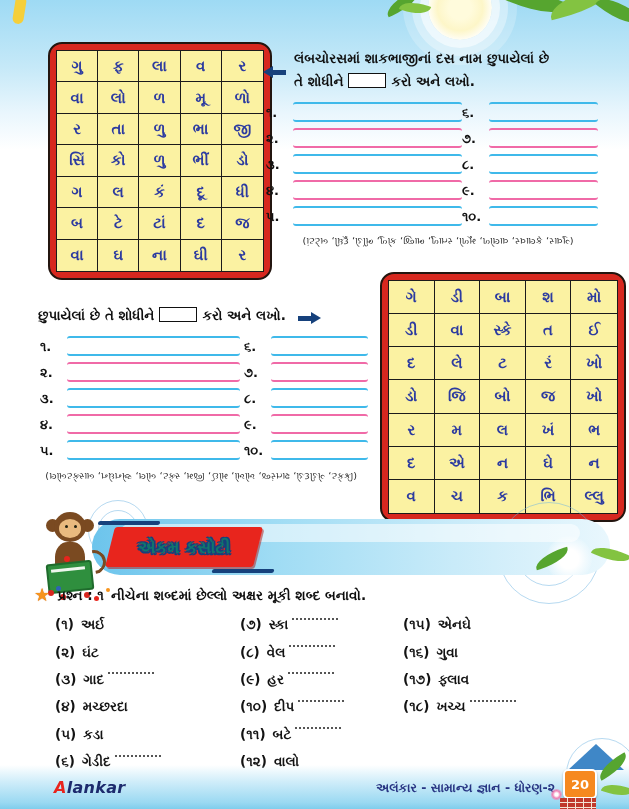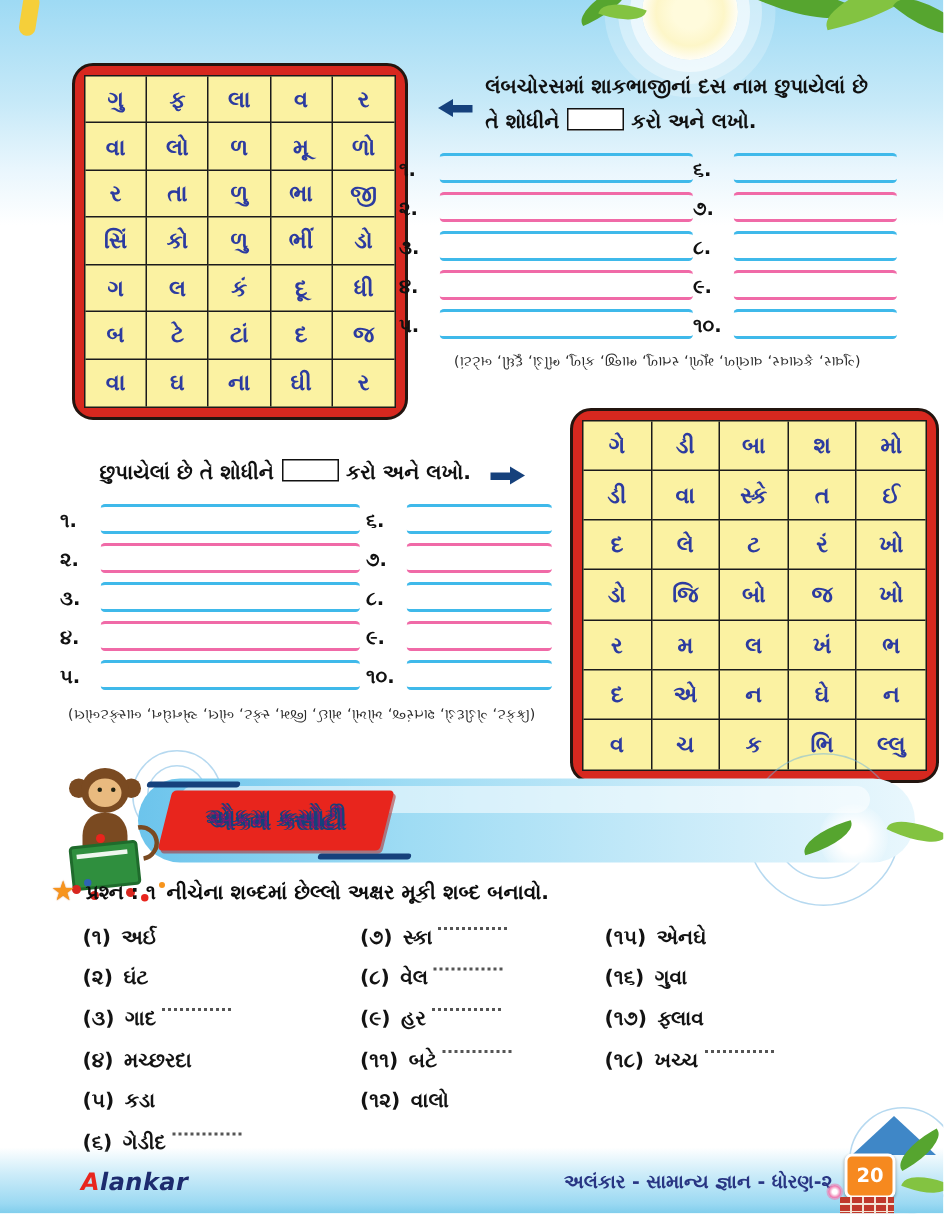--- a/index.html
+++ b/index.html
@@ -24,21 +24,21 @@
   .grid1{left:48px;top:42px;width:208px;height:222px;}
   .grid2{left:380px;top:272px;width:230px;height:234px;}
   .grid-inner{display:grid;width:100%;height:100%;grid-template-columns:repeat(5,1fr);
        grid-template-rows:repeat(7,1fr);background:#fbf2a2;border:1.5px solid #1b1b1b;box-sizing:border-box;}
   .cell{display:flex;align-items:center;justify-content:center;
        border-right:1.5px solid #1b1b1b;border-bottom:1.5px solid #1b1b1b;}
   .cell:nth-child(5n){border-right:none;}
   .cell:nth-child(n+31){border-bottom:none;}
   .cell-letter{color:#2c3ba0;font-weight:bold;font-size:15px;}
   
-  .instr{position:absolute;display:flex;gap:8px;color:#101010;font-weight:bold;font-size:13.5px;line-height:1.7;justify-content:center;}
+  .instr{position:absolute;display:flex;gap:8px;color:#101010;font-weight:bold;font-size:13.5px;line-height:1.7;}
   .instr1{left:263px;top:47px;width:345px;}
   .instr2{left:38px;top:281px;width:340px;}
   .arrow{display:inline-flex;align-items:center;vertical-align:middle;}
   .arrow .shaft{width:13px;height:5px;background:#16417c;display:inline-block;}
   .arrow .head-left{width:0;height:0;border-top:6px solid transparent;border-bottom:6px solid transparent;
        border-right:10px solid #16417c;display:inline-block;}
   .arrow .head-right{width:0;height:0;border-top:6px solid transparent;border-bottom:6px solid transparent;
        border-left:10px solid #16417c;display:inline-block;}
   .instr1 .arrow{margin-top:5px;}
   .blank-box{display:inline-block;width:36px;height:13px;border:1.8px solid #111;vertical-align:-2px;
@@ -62,21 +62,21 @@
   .hint2{left:34px;top:470px;width:334px;}
   
   .swoosh{position:absolute;left:92px;top:519px;width:518px;height:56px;border-radius:34px;
        background:linear-gradient(90deg,#6cc4ec 0%,#9fdcf4 35%,#c9ebf9 70%,#e9f7fd 100%);}
   .swoosh-hi{position:absolute;left:120px;top:524px;width:460px;height:18px;border-radius:20px;
        background:rgba(255,255,255,.55);}
   .banner-red{position:absolute;left:110px;top:527px;width:148px;height:40px;background:#e8251d;
        transform:skewX(-14deg);border-radius:3px;box-shadow:2px 2px 0 rgba(180,20,15,.5);}
   .banner-accent{position:absolute;background:#16417c;height:4px;border-radius:2px;transform:skewX(-14deg);}
   .banner-text{position:absolute;left:110px;top:527px;width:148px;height:40px;display:flex;
-       align-items:center;justify-content:center;color:#701a75;font-size:17px;font-weight:normal;
+       align-items:center;justify-content:center;color:#0f766e;font-size:17px;font-weight:bold;
        text-shadow:1.5px 1.5px 0 #16417c,-1.5px -1.5px 0 #16417c,1.5px -1.5px 0 #16417c,-1.5px 1.5px 0 #16417c;}
   .glow{position:absolute;left:546px;top:536px;width:46px;height:46px;border-radius:50%;
        background:radial-gradient(circle,#fff 30%,rgba(255,255,255,0) 75%);}
   
   .monkey{position:absolute;left:38px;top:510px;width:66px;height:90px;}
   .monkey div{position:absolute;}
   .m-ear{width:13px;height:13px;border-radius:50%;background:#7a4a21;}
   .m-head{left:16px;top:2px;width:32px;height:30px;border-radius:50%;background:#7a4a21;}
   .m-face{left:21px;top:9px;width:22px;height:19px;border-radius:50%;background:#e9ba7f;}
   .m-eye{width:3px;height:3px;border-radius:50%;background:#221;}
@@ -542,20 +542,25 @@
         <span class="ex-num">(૮)</span>
         <span class="ex-word">વેલ</span>
         <span class="ex-dots"></span>
       </div>
       <div class="ex-item">
         <span class="ex-num">(૯)</span>
         <span class="ex-word">હર</span>
         <span class="ex-dots"></span>
       </div>
       <div class="ex-item">
+        <span class="ex-num">(૧૦)</span>
+        <span class="ex-word">દીપ</span>
+        <span class="ex-dots"></span>
+      </div>
+      <div class="ex-item">
         <span class="ex-num">(૧૧)</span>
         <span class="ex-word">બટે</span>
         <span class="ex-dots"></span>
       </div>
       <div class="ex-item">
         <span class="ex-num">(૧૨)</span>
         <span class="ex-word">વાલો</span>
       </div>
     </div>
   <div class="ex-col" id="exCol3">

